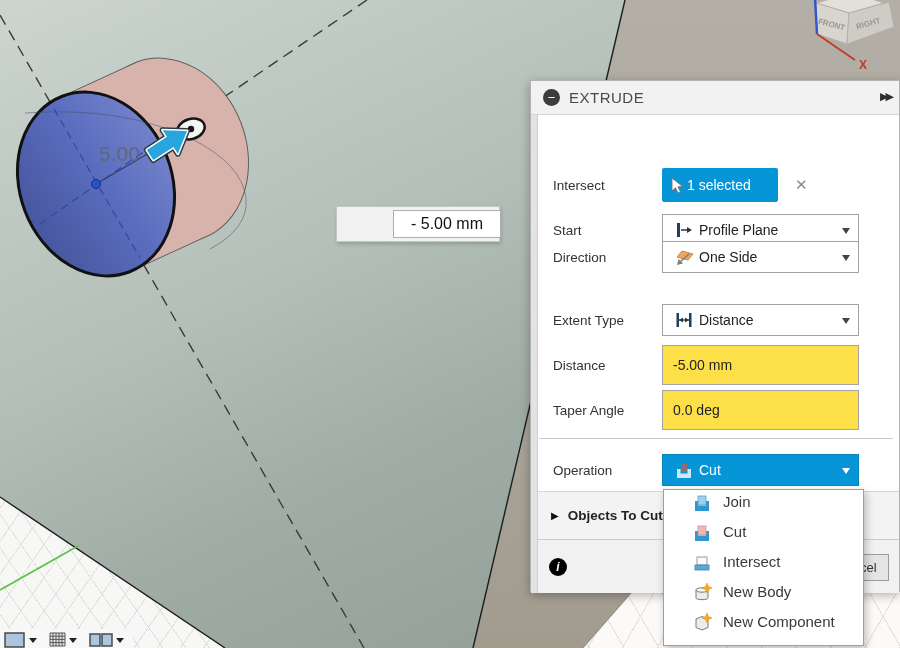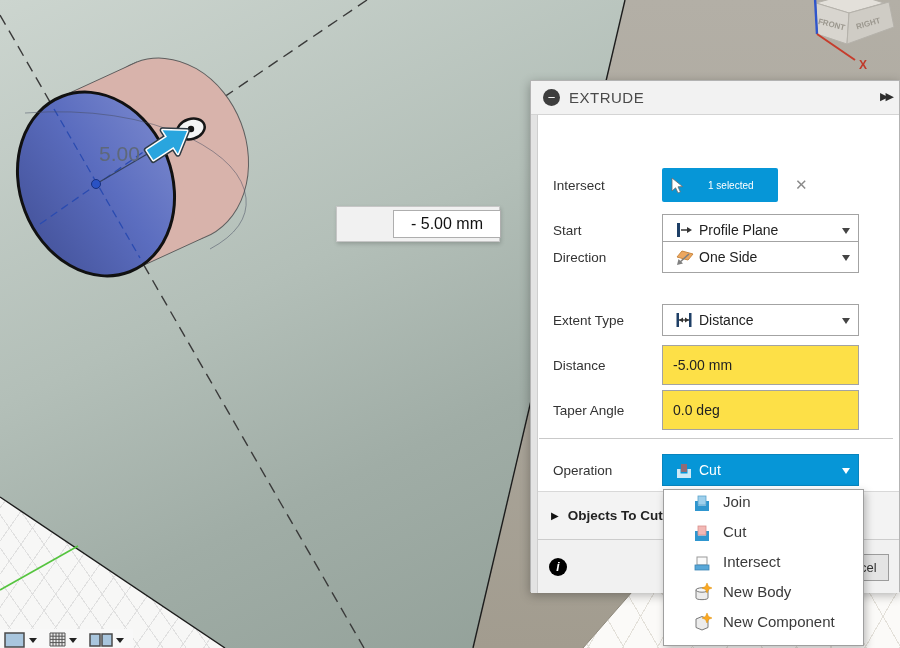--- a/index.html
+++ b/index.html
@@ -67,21 +67,21 @@
   .dselect .val{font-size:14px;color:#222;margin-left:5px;}
   .caret{position:absolute;right:8px;top:13px;width:0;height:0;
     border-left:4.5px solid transparent;border-right:4.5px solid transparent;border-top:6px solid #444;}
   .dinput{width:197px;height:40px;border:1px solid #a3a3a3;background:#fde047;
     font-family:"Liberation Sans",sans-serif;font-size:14px;color:#222;padding:0 0 0 10px;}
   .type-btn{width:35px;height:35px;border-radius:2px;display:flex;align-items:center;
     justify-content:center;cursor:pointer;}
   .type-btn.sel{background:#0696d7;}
   .chip{width:116px;height:34px;background:#0696d7;border-radius:2px;color:#fff;
     display:flex;align-items:center;padding-left:8px;cursor:pointer;}
-  .chip span{font-size:10px;margin-left:24px;}
+  .chip span{font-size:14px;margin-left:3px;}
   .clear-x{margin-left:17px;color:#8a8a8a;font-size:15px;cursor:pointer;}
   .dlg-hr{position:absolute;left:8px;top:357px;width:354px;border-top:1px solid #c9c9c9;}
   .op-select{background:#0696d7;border-color:#0884bd;}
   .op-select .val{color:#fff;}
   .op-select .caret{border-top-color:#fff;}
   .objects-band{position:absolute;left:0;top:410px;width:100%;height:48px;background:#f3f3f3;
     border-top:1px solid #d8d8d8;display:flex;align-items:center;cursor:pointer;}
   .obj-exp{margin-left:20px;font-size:10px;color:#111;}
   .obj-label{margin-left:9px;font-weight:bold;font-size:13.5px;color:#222;}
   .dlg-footer{position:absolute;left:0;top:458px;width:100%;height:54px;background:#f1f1f1;

